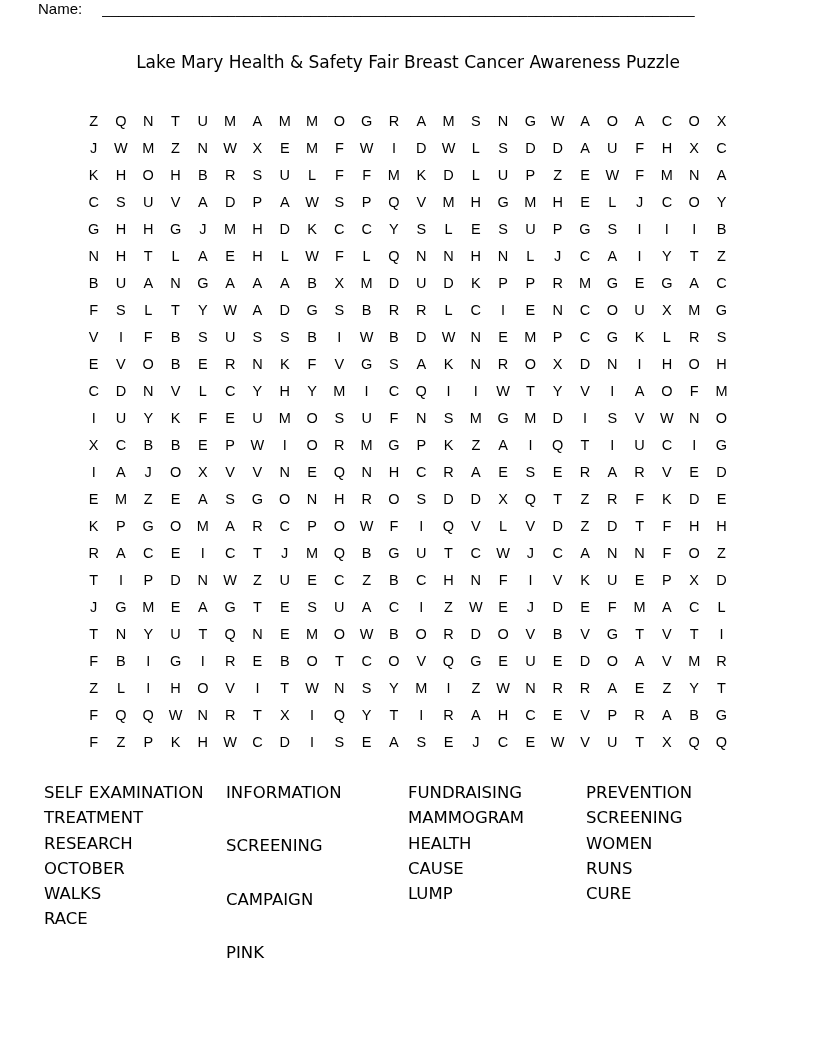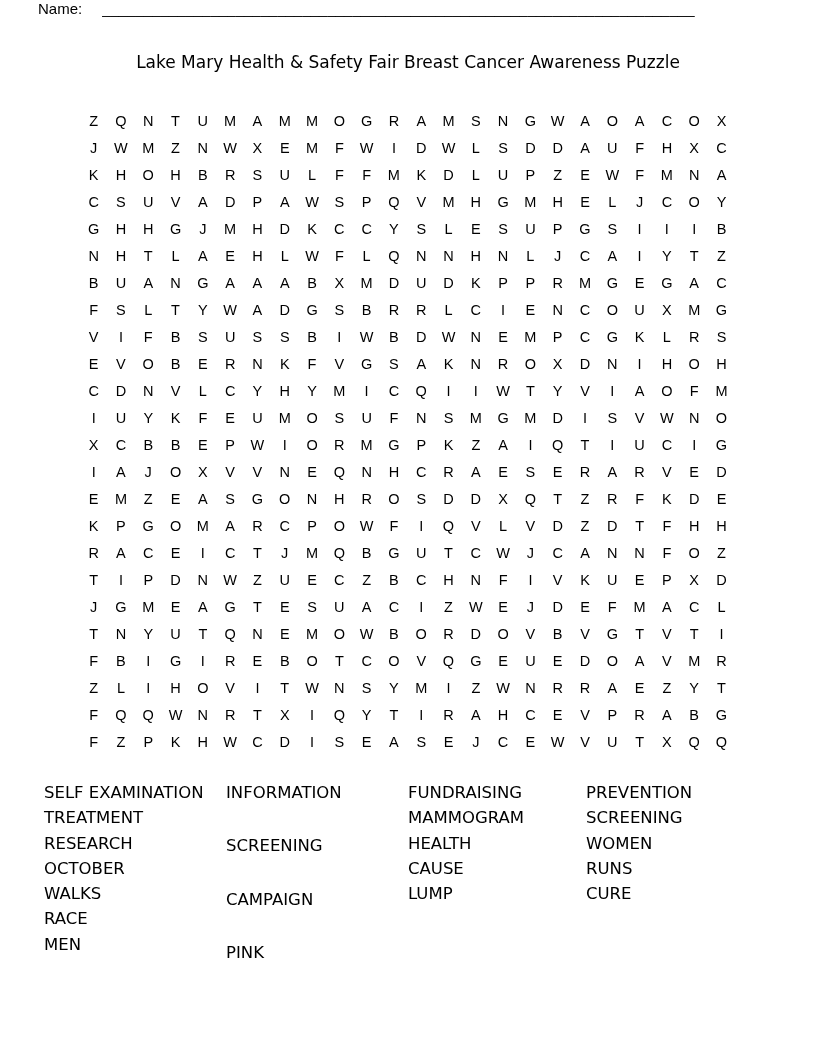--- a/index.html
+++ b/index.html
@@ -741,21 +741,20 @@
     </div>
 
   <div class="word-list">
       <div class="word-col c1">
         <div class="word-item">SELF EXAMINATION</div>
         <div class="word-item">TREATMENT</div>
         <div class="word-item">RESEARCH</div>
         <div class="word-item">OCTOBER</div>
         <div class="word-item">WALKS</div>
         <div class="word-item">RACE</div>
-        <div class="word-item">MEN</div>
       </div>
       <div class="word-col c2">
         <div class="word-item">INFORMATION</div>
         <div class="word-item">SCREENING</div>
         <div class="word-item">CAMPAIGN</div>
         <div class="word-item">PINK</div>
       </div>
       <div class="word-col c3">
         <div class="word-item">FUNDRAISING</div>
         <div class="word-item">MAMMOGRAM</div>

